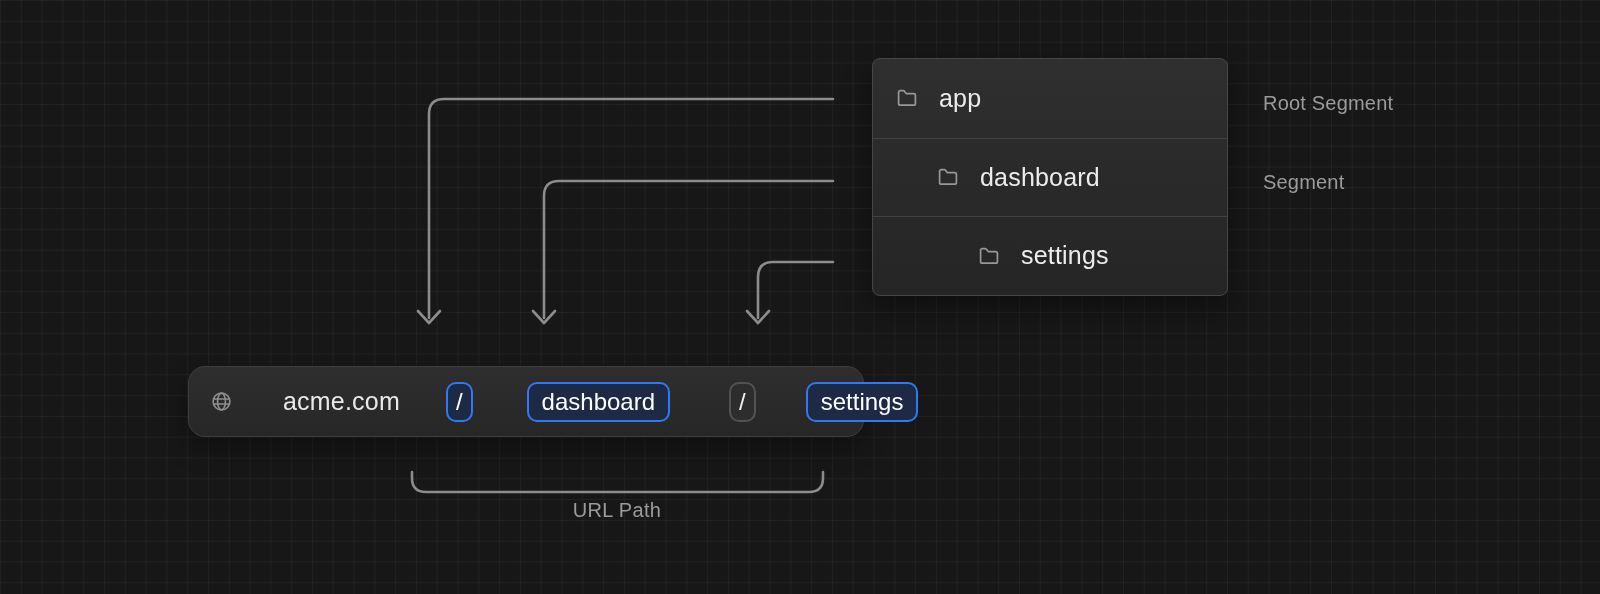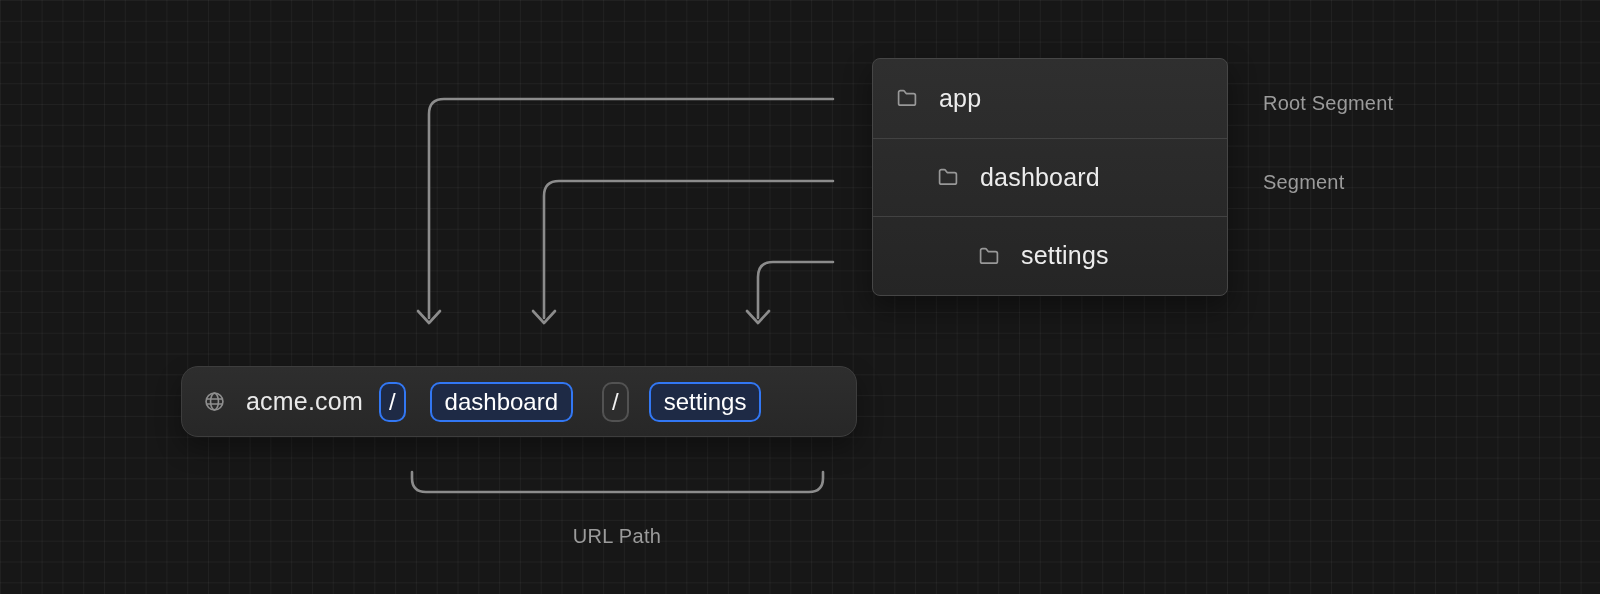--- a/index.html
+++ b/index.html
@@ -36,43 +36,44 @@
     position:absolute;left:1263px;height:79px;display:flex;align-items:center;
     font-size:20px;color:var(--label-gray,#9b9b9b);letter-spacing:.2px;
   }
   .ann-0{top:64px;} .ann-1{top:143px;} .ann-2{top:222px;}
 
   
   .overlay{position:absolute;inset:0;pointer-events:none;}
 
   
   .url-bar{
-    position:absolute;left:181px;top:366px;width:676px;height:71px;
+    position:absolute;left:188px;top:366px;width:676px;height:71px;
     background:linear-gradient(180deg,#2e2e2e,#272727);
     border:1px solid #3d3d3d;border-radius:17px;
     box-sizing:border-box;display:flex;align-items:center;
     box-shadow:0 12px 26px rgba(0,0,0,0.32);
+    gap:30px;
   }
   .globe{margin-left:21px;color:#8e8e8e;display:flex;flex:0 0 auto;}
   .domain{margin-left:20px;font-size:25px;color:#e9e9e9;letter-spacing:.2px;}
   .seg{
     height:40px;box-sizing:border-box;border-radius:10px;
     display:flex;align-items:center;justify-content:center;
     font-size:24px;color:#ffffff;
     border:2.5px solid var(--accent-blue,#3277f3);
     background:var(--segment-bg,#1e2a45);
     padding:0 13px;flex:0 0 auto;
   }
   .seg.slash{padding:0 8px;}
   .seg.muted{border-color:var(--muted-border,#525252);background:#2d2d2d;color:#f1f1f1;}
   .m0{margin-left:16px;} .m1{margin-left:24px;} .m2{margin-left:29px;} .m3{margin-left:20px;}
 
   
   .bracket-label{
-    position:absolute;left:517px;top:525px;width:200px;text-align:center;
+    position:absolute;left:517px;top:499px;width:200px;text-align:center;
     font-size:20px;color:var(--label-gray,#9b9b9b);letter-spacing:.3px;
   }
 </style>
 </head>
 <body>
 
 <div class="canvas">
 
   <svg class="overlay" width="1600" height="594" viewBox="0 0 1600 594" fill="none" stroke="#8c8c8c" stroke-width="2.6" stroke-linecap="round" stroke-linejoin="round">
     <g>

